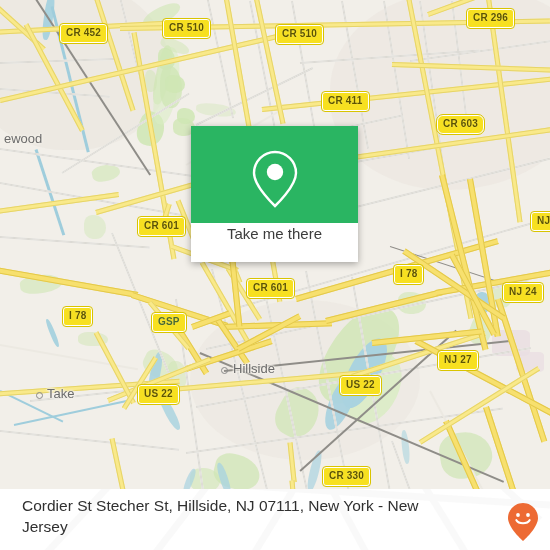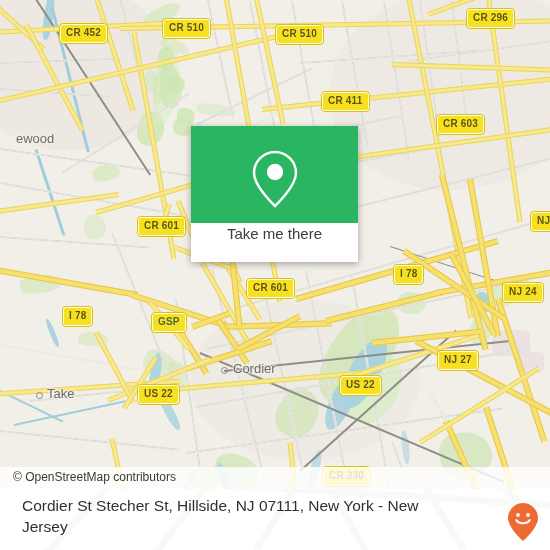--- a/index.html
+++ b/index.html
@@ -381,57 +381,54 @@
     <div class="road r-trunk" style="left:292px;top:478px;width:40px;height:5px;transform:rotate(85deg)"></div>
     <div class="road r-trunk" style="left:112px;top:436px;width:60px;height:5px;transform:rotate(78deg)"></div>
     <div class="road r-minor" style="left:392px;top:440px;width:120px;height:2px;transform:rotate(70deg)"></div>
 
     <div id="shield-layer">
         <div class="shield" style="left: 60px; top: 24px;">CR 452</div>
         <div class="shield" style="left: 163px; top: 19px;">CR 510</div>
         <div class="shield" style="left: 276px; top: 25px;">CR 510</div>
         <div class="shield" style="left: 467px; top: 9px;">CR 296</div>
         <div class="shield" style="left: 322px; top: 92px;">CR 411</div>
-        <div class="shield" style="left: 437px; top: 115px;">CR 603</div>
+        <div class="shield" style="left: 437px; top: 115px; border-radius: 6px;">CR 603</div>
         <div class="shield" style="left: 138px; top: 217px;">CR 601</div>
         <div class="shield" style="left: 247px; top: 279px;">CR 601</div>
         <div class="shield" style="left: 63px; top: 307px;">I 78</div>
         <div class="shield" style="left: 394px; top: 265px;">I 78</div>
         <div class="shield gsp" style="left: 152px; top: 313px;">GSP</div>
         <div class="shield" style="left: 531px; top: 212px;">NJ</div>
         <div class="shield" style="left: 503px; top: 283px;">NJ 24</div>
         <div class="shield" style="left: 438px; top: 351px;">NJ 27</div>
         <div class="shield" style="left: 138px; top: 385px;">US 22</div>
         <div class="shield" style="left: 340px; top: 376px;">US 22</div>
         <div class="shield" style="left: 323px; top: 467px;">CR 330</div>
       </div>
 
     <div id="place-layer">
-        <div class="place" style="left: 16px; top: 131px;">ewood</div>
+        <div class="place" style="left: 4px; top: 131px;">ewood</div>
         <div class="place-dot" style="left: 221px; top: 367px;"></div>
-        <div class="place" style="left: 233px; top: 361px;">Cordier</div>
+        <div class="place" style="left: 233px; top: 361px;">Hillside</div>
         <div class="place-dot" style="left: 36px; top: 392px;"></div>
         <div class="place" style="left: 47px; top: 386px;">Take</div>
       </div>
 
     <div class="card">
       <div class="card-top">
         <div class="pin-wrap">
           <svg width="52" height="62" viewBox="0 0 52 62">
             <path d="M26 4 C14.4 4 5 13.4 5 25 C5 38.5 26 58 26 58 C26 58 47 38.5 47 25 C47 13.4 37.6 4 26 4 Z" fill="none" stroke="#ffffff" stroke-width="2.4"></path>
             <circle cx="26" cy="24" r="8.2" fill="#ffffff"></circle>
           </svg>
         </div>
       </div>
       <div class="card-btn">Take me there</div>
     </div>
 
-    <div class="attrib-bar">
-      <div class="attrib-text">© OpenStreetMap contributors</div>
-    </div>
   </div>
 
   <div class="footer">
     <svg class="footer-watermark" viewBox="0 0 550 550">
       <g stroke="#e9e9e9" stroke-width="7" fill="none">
         <path d="M40 560 L170 420"></path>
         <path d="M150 560 L250 430"></path>
         <path d="M250 560 L330 430"></path>
         <path d="M370 560 L300 430"></path>
         <path d="M470 560 L390 430"></path>

